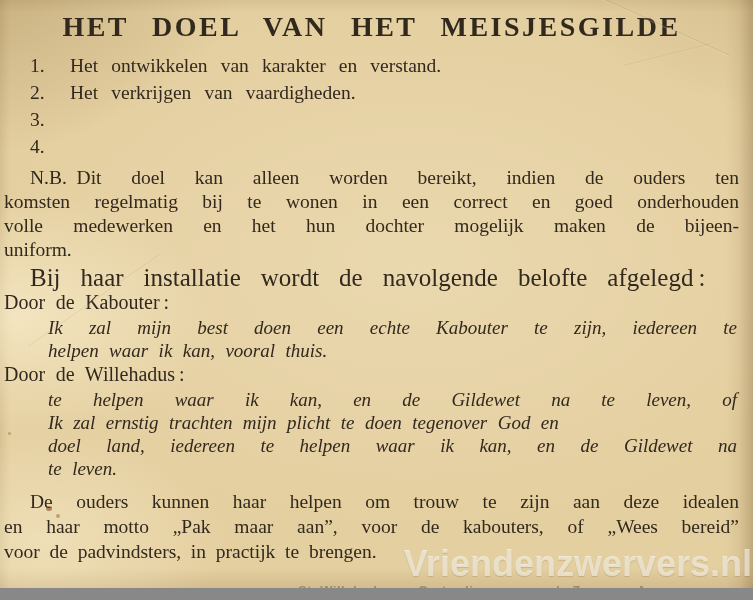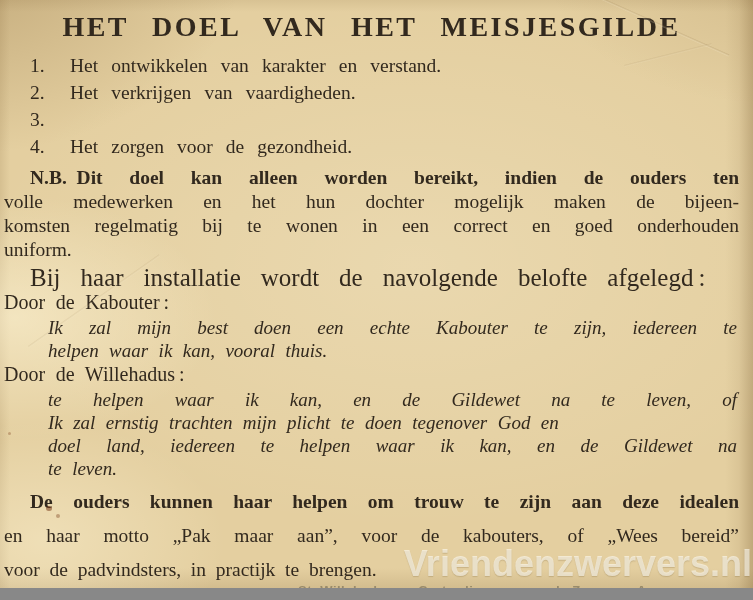--- a/index.html
+++ b/index.html
@@ -42,30 +42,30 @@
     margin:2px 0 10px 0;
   }
   .goals{margin-bottom:6px;}
   .goal{display:flex;margin-left:26px;line-height:27px;font-size:19.5px;}
   .goal .num{width:40px;flex:0 0 40px;}
   .goal .gtext{word-spacing:0.42em;}
 
   .para .line{font-size:19.5px;line-height:24px;word-spacing:0.25em;}
   .jlines .line{text-align:justify;text-align-last:justify;}
   .jlines .line:last-of-type{text-align-last:left;}
-  .indent-first .line:first-of-type{text-indent:26px;font-weight:bold;}
+  .indent-first .line:first-of-type{text-indent:26px;}
   .nb{margin-top:6px;}
   .intro{margin-top:4px;font-size:25px;line-height:24px;text-indent:26px;word-spacing:0.55em;}
   .heading{font-size:20px;line-height:24px;margin-top:0;word-spacing:0.28em;}
   .italicblock{font-style:italic;margin-left:44px;margin-right:2px;margin-top:2px;}
   .italicblock .line{font-size:19px;line-height:23px;word-spacing:0.3em;}
   
   .pad .line:nth-of-type(2){text-align-last:left;}
   .closing{margin-top:9px;}
-  .closing .line{line-height:25px;margin-top:9px;}
+  .closing .line{line-height:25px;}
 
   .wm-small{
     position:absolute;left:298px;top:583px;width:450px;
     font-family:Liberation Sans, sans-serif;
     font-weight:700;font-size:13px;letter-spacing:0.5px;
     color:rgba(104,96,76,0.55);
     white-space:nowrap;overflow:hidden;
   }
   .wm-big{
     position:absolute;right:1px;bottom:3px;
@@ -101,31 +101,30 @@
         <span class="num">2.</span>
         <span class="gtext">Het verkrijgen van vaardigheden.</span>
       </div>
 
       <div class="goal">
         <span class="num">3.</span>
       </div>
 
       <div class="goal">
         <span class="num">4.</span>
-        <span class="gtext">Het zorgen voor de gezondheid.</span>
       </div>
     </div>
 
   <div class="para jlines indent-first nb">
 
       <div class="line">N.B. Dit doel kan alleen worden bereikt, indien de ouders ten</div>
 
+      <div class="line">komsten regelmatig bij te wonen in een correct en goed onderhouden</div>
+
       <div class="line">volle medewerken en het hun dochter mogelijk maken de bijeen-</div>
-
-      <div class="line">komsten regelmatig bij te wonen in een correct en goed onderhouden</div>
 
       <div class="line">uniform.</div>
     </div>
 
   <div class="intro">Bij haar installatie wordt de navolgende belofte afgelegd :</div>
 
   <div class="heading">Door de Kabouter :</div>
 
   <div class="para jlines italicblock kab">
 

